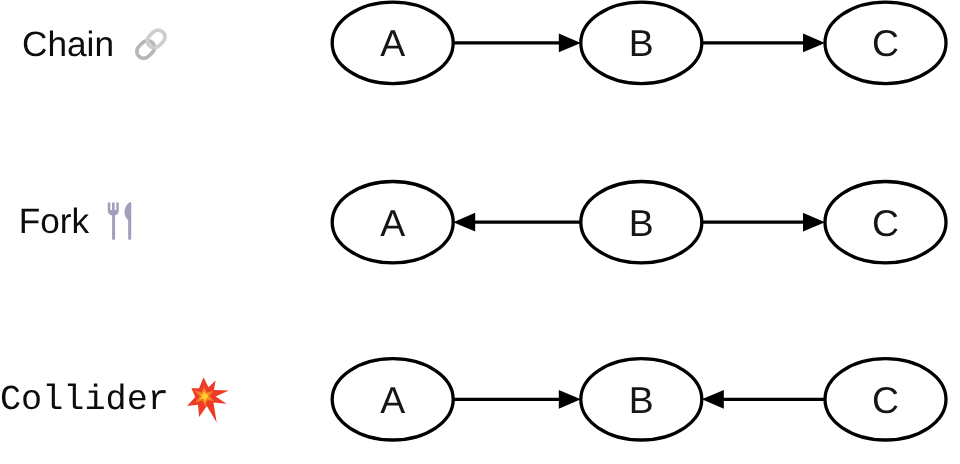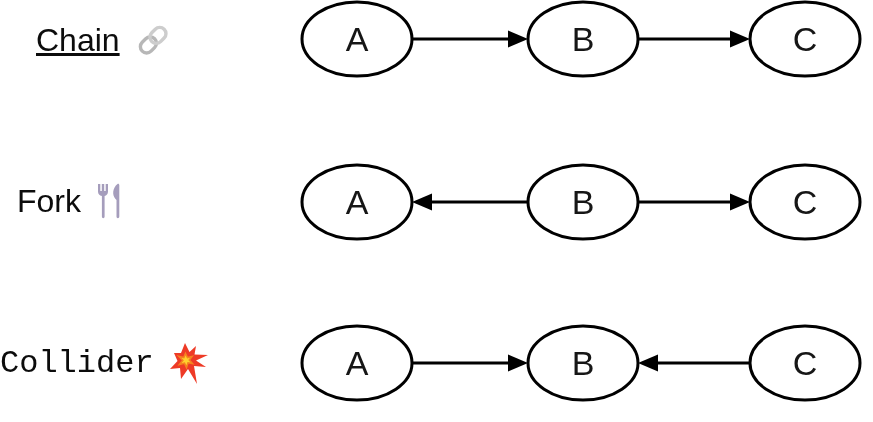--- a/index.html
+++ b/index.html
@@ -59,21 +59,21 @@
         <polygon points="638,363 658,354.5 658,371.5" fill="#000000"></polygon>
         <ellipse cx="357" cy="363" rx="55" ry="37" fill="#ffffff" stroke="#000000" stroke-width="3"></ellipse>
         <text x="357" y="363" text-anchor="middle" dy="0.36em" class="node-letter">A</text>
         <ellipse cx="583" cy="363" rx="55" ry="37" fill="#ffffff" stroke="#000000" stroke-width="3"></ellipse>
         <text x="583" y="363" text-anchor="middle" dy="0.36em" class="node-letter">B</text>
         <ellipse cx="805" cy="363" rx="55" ry="37" fill="#ffffff" stroke="#000000" stroke-width="3"></ellipse>
         <text x="805" y="363" text-anchor="middle" dy="0.36em" class="node-letter">C</text>
       </g>
     </svg>
   <div id="labels">
-      <div class="row-label" style="left: 36px; top: 40px; text-decoration: underline;">
+      <div class="row-label" style="left: 20px; top: 40px;">
         <span>Chain</span>
         <span class="icon">
           <svg width="36" height="36" viewBox="0 0 36 36">
             <g fill="none" stroke-linecap="round" transform="rotate(-45 18 18)">
               <rect x="2.5" y="12" width="17.5" height="12.5" rx="6.25" stroke="#b7b7b7" stroke-width="3.4"></rect>
               <rect x="16" y="12" width="17.5" height="12.5" rx="6.25" stroke="#cdcdcd" stroke-width="3.4"></rect>
             </g>
           </svg>
         </span>
       </div>

